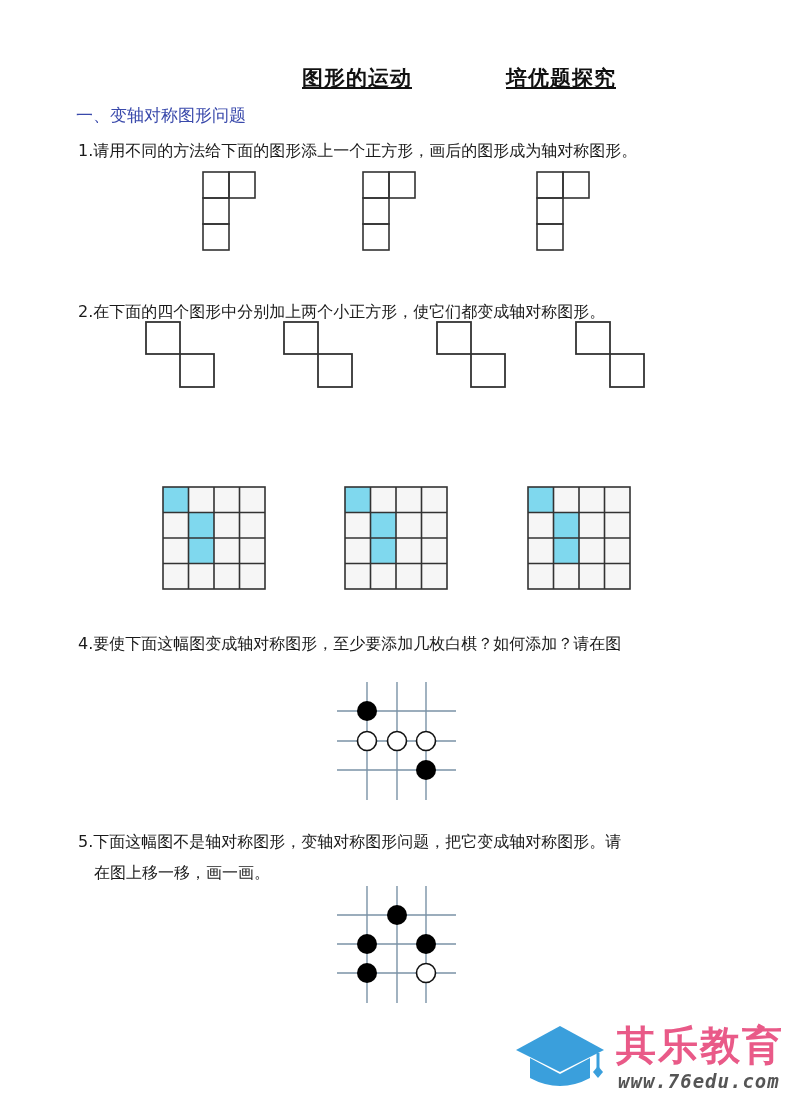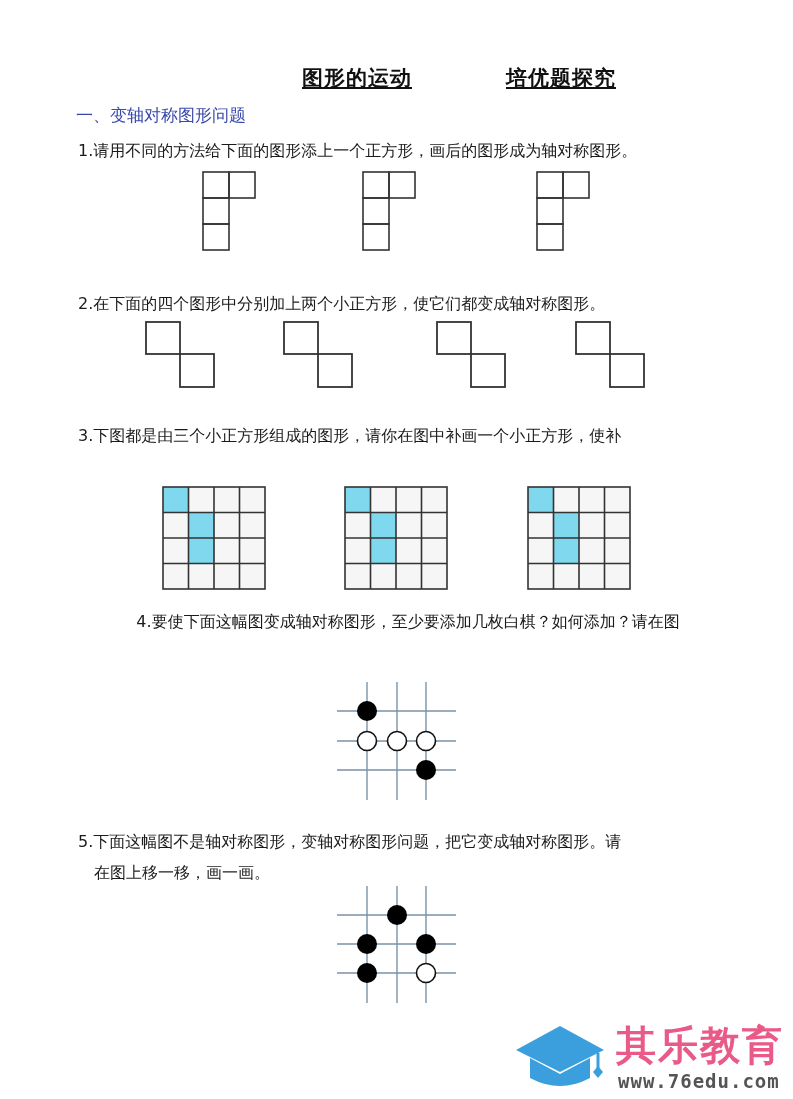--- a/index.html
+++ b/index.html
@@ -47,21 +47,21 @@
   <svg width="54" height="80">
       <g fill="none" stroke="#333" stroke-width="1.6">
     <rect x="1" y="1" width="26" height="26"></rect>
         <rect x="27" y="1" width="26" height="26"></rect>
     <rect x="1" y="27" width="26" height="26"></rect>
         <rect x="1" y="53" width="26" height="26"></rect>
       </g>
     </svg>
 </div>
 
-<div class="abs q" style="top:288px;">
+<div class="abs q" style="top:296px;">
   <span>2.</span><span>在下面的四个图形中分别加上两个小正方形，使它们都变成轴对称图形。</span>
 </div>
 <div class="abs fig" style="left:145px; top:321px;">
   <svg width="72" height="68">
       <g fill="none" stroke="#333" stroke-width="1.8">
     <rect x="1" y="1" width="34" height="32"></rect>
         <rect x="35" y="33" width="34" height="33"></rect>
       </g>
     </svg>
 </div>
@@ -84,21 +84,20 @@
 <div class="abs fig" style="left:575px; top:321px;">
   <svg width="72" height="68">
       <g fill="none" stroke="#333" stroke-width="1.8">
     <rect x="1" y="1" width="34" height="32"></rect>
         <rect x="35" y="33" width="34" height="33"></rect>
       </g>
     </svg>
 </div>
 
 <div class="abs q" style="top:420px;">
-  <div><span>3.</span><span>下图都是由三个小正方形组成的图形，请你在图中补画一个小正方形，使补</span></div>
 </div>
 
 <div class="abs fig" style="left:162px; top:486px;">
   <svg width="105" height="105">
       <rect x="1" y="1" width="102" height="102" fill="#f6f6f6"></rect>
     <g fill="#7fd8ee">
         <rect x="1" y="1" width="25.5" height="25.5"></rect>
         <rect x="26.5" y="26.5" width="25.5" height="25.5"></rect>
         <rect x="26.5" y="52" width="25.5" height="25.5"></rect>
       </g>
@@ -145,21 +144,21 @@
     <line x1="26.5" y1="1" x2="26.5" y2="103"></line>
         <line x1="52" y1="1" x2="52" y2="103"></line>
         <line x1="77.5" y1="1" x2="77.5" y2="103"></line>
     <line x1="1" y1="26.5" x2="103" y2="26.5"></line>
         <line x1="1" y1="52" x2="103" y2="52"></line>
         <line x1="1" y1="77.5" x2="103" y2="77.5"></line>
       </g>
     </svg>
 </div>
 
-<div class="abs q" style="top:606px;text-align:center;">
+<div class="abs q" style="top:628px;">
   <div><span>4.</span><span>要使下面这幅图变成轴对称图形，至少要添加几枚白棋？如何添加？请在图</span></div>
 </div>
 <div class="abs fig" style="left:337px; top:682px;">
   <svg width="120" height="120">
     <g stroke="#7a92a6" stroke-width="1.4">
       <line x1="30" y1="0" x2="30" y2="118"></line>
         <line x1="60" y1="0" x2="60" y2="118"></line>
         <line x1="89" y1="0" x2="89" y2="118"></line>
       <line x1="0" y1="29" x2="119" y2="29"></line>
         <line x1="0" y1="59" x2="119" y2="59"></line>
@@ -196,14 +195,14 @@
 </div>
 
 <div class="abs" style="left:512px; top:1020px; width:280px; height:76px;">
   <svg class="abs" style="left:0; top:0;" width="96" height="70">
     <polygon points="4,30 48,6 92,30 48,52" fill="#3a9fdc"></polygon>
     <path d="M18,38 L18,58 Q48,74 78,58 L78,38 L48,54 Z" fill="#3a9fdc"></path>
     <line x1="86" y1="33" x2="86" y2="48" stroke="#3a9fdc" stroke-width="3"></line>
     <polygon points="86,46 91,52 86,58 81,52" fill="#3a9fdc"></polygon>
   </svg>
   <div class="abs" style="left:104px; top:2px; font-size:40px; font-weight:bold; color:#e95a88; letter-spacing:2px; line-height:46px; white-space:nowrap;">其乐教育</div>
-  <div class="abs" style="left:106px; top:50px; font-size:19px; font-weight:bold; color:#555; letter-spacing:1px; white-space:nowrap; font-family:'DejaVu Sans Mono', monospace;">www.76edu.com</div>
+  <div class="abs" style="left:106px; top:50px; font-size:19px; font-weight:bold; color:#555; letter-spacing:1px; white-space:nowrap; font-family:'DejaVu Sans Mono', monospace;font-style:italic;">www.76edu.com</div>
 </div>
 
 </body></html>

